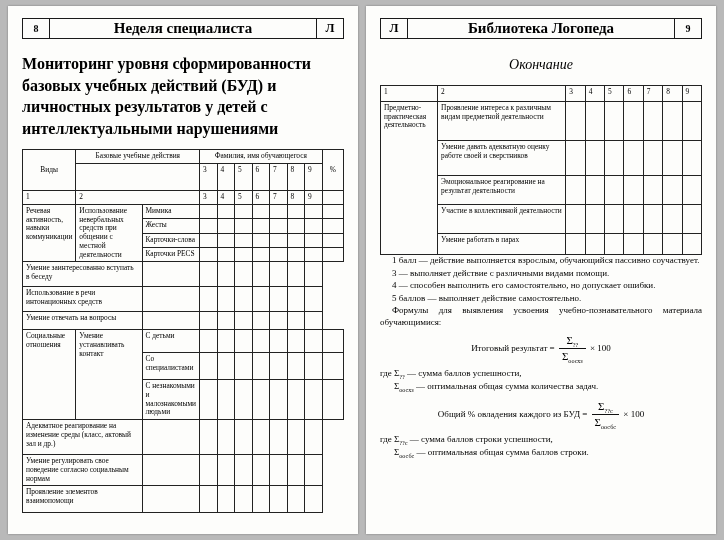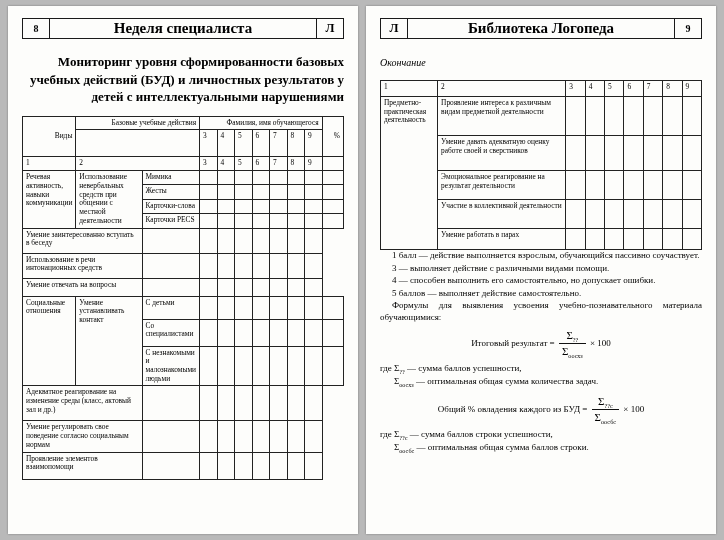--- a/index.html
+++ b/index.html
@@ -68,50 +68,50 @@
     justify-content: center;
     border-left: 1.4px solid #1a1a1a;
     border-right: 1.4px solid #1a1a1a;
     font-size: 12px;
     font-weight: bold;
     font-family: "Liberation Serif", serif;
   }
 
   
   h1.doc-title {
-    font-size: 13px;
+    font-size: 16px;
     line-height: 1.35;
-    text-align: right;
+    text-align: left;
     font-weight: bold;
     margin: 0 0 10px 0;
     font-family: Liberation Serif, serif;
   }
   .okonchanie {
-    text-align: left;
+    text-align: center;
     font-style: italic;
-    font-size: 10px;
+    font-size: 14px;
     margin: 18px 0 12px 0;
   }
 
   
   table.grid {
     border-collapse: collapse;
     width: 100%;
     font-size: 7.4px;
     line-height: 1.18;
   }
   table.grid td, table.grid th {
     border: 0.8px solid #222;
     padding: 2px 3px;
     vertical-align: top;
     font-weight: normal;
     text-align: left;
   }
   table.grid th {
-    text-align: right;
+    text-align: center;
     vertical-align: middle;
     font-weight: normal;
   }
   .c { text-align: center; vertical-align: middle; }
   .num-col { width: 11px; }
   .pct-col { width: 15px; }
 
   
   .rt td { height: 11px; }
 

